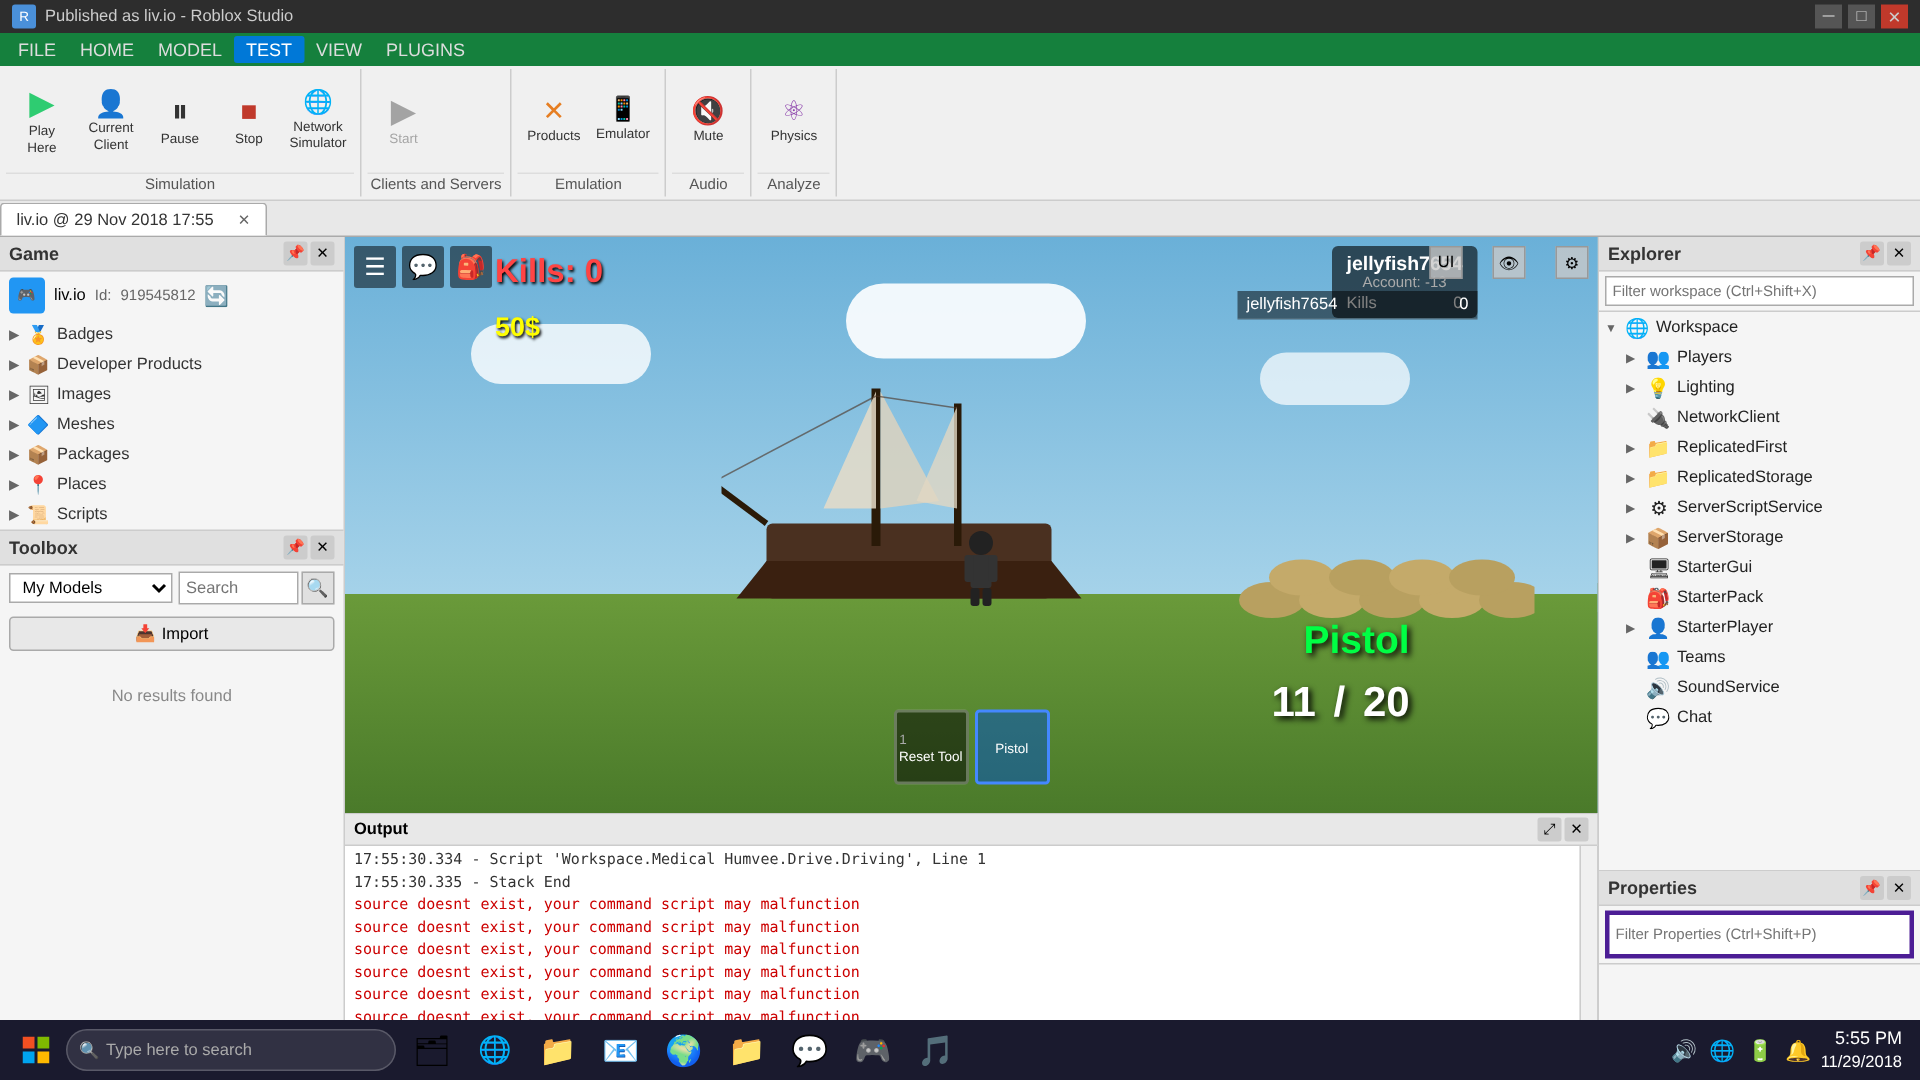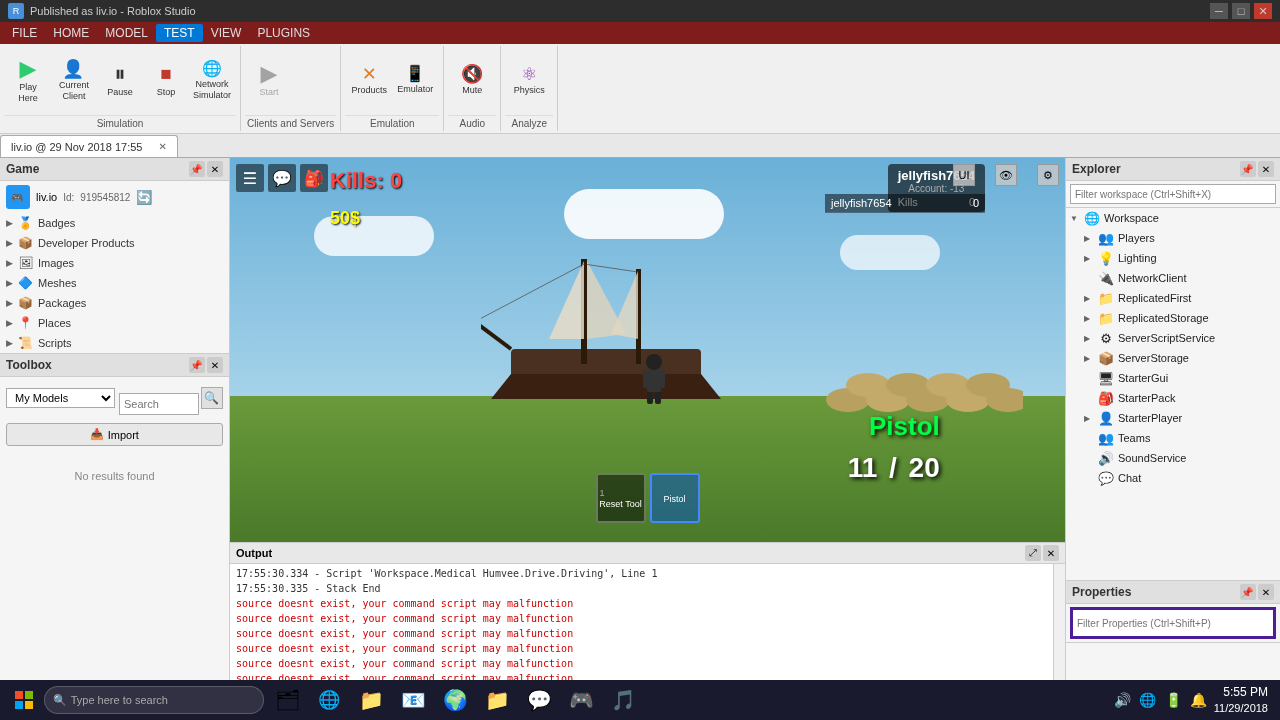--- a/index.html
+++ b/index.html
@@ -17,21 +17,21 @@
     }
     .titlebar-icon { width: 16px; height: 16px; background: #4a90d9; border-radius: 2px; margin-right: 6px; display: inline-flex; align-items: center; justify-content: center; color: white; font-size: 9px; }
     .titlebar-title { flex: 1; }
     .titlebar-controls { display: flex; gap: 4px; }
     .titlebar-btn { width: 18px; height: 16px; background: #555; border: none; color: #ccc; font-size: 11px; cursor: pointer; display: flex; align-items: center; justify-content: center; }
     .titlebar-btn.close { background: #c0392b; }
 
     
     .menubar {
       height: 22px;
-      background: #7f1d1d;
+      background: #15803d;
       display: flex;
       align-items: center;
       padding: 0 4px;
       color: #ddd;
       font-size: 12px;
     }
     .menu-item {
       padding: 2px 8px;
       cursor: pointer;
       border-radius: 2px;
@@ -186,21 +186,20 @@
       display: flex;
       align-items: center;
       gap: 2px;
     }
     .toolbox-search input {
       width: 80px;
       height: 22px;
       border: 1px solid #aaa;
       padding: 0 4px;
       font-size: 11px;
-      margin-top: 12px;
     }
     .search-btn {
       width: 22px;
       height: 22px;
       background: #e0e0e0;
       border: 1px solid #aaa;
       cursor: pointer;
       display: flex;
       align-items: center;
       justify-content: center;

